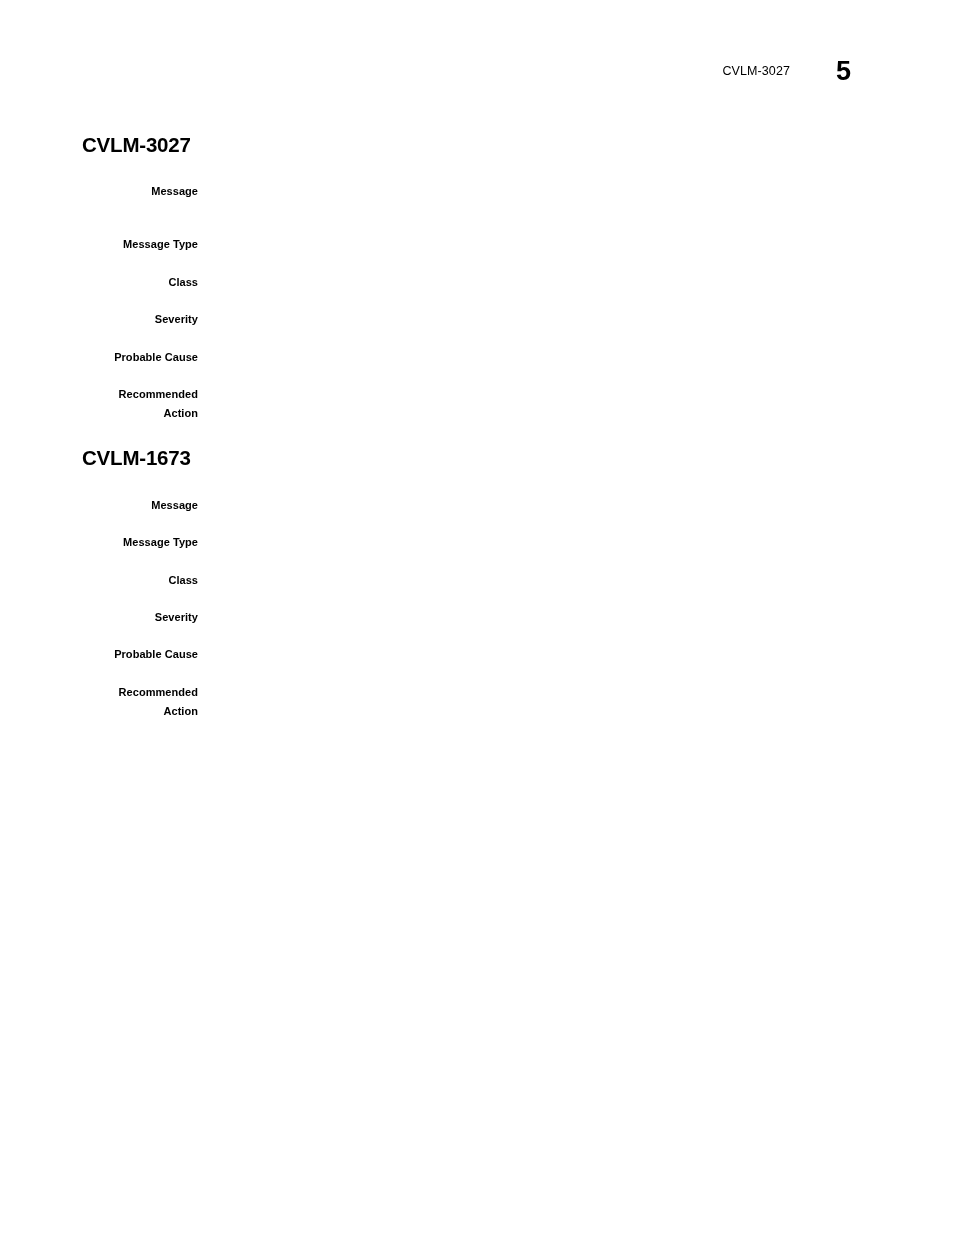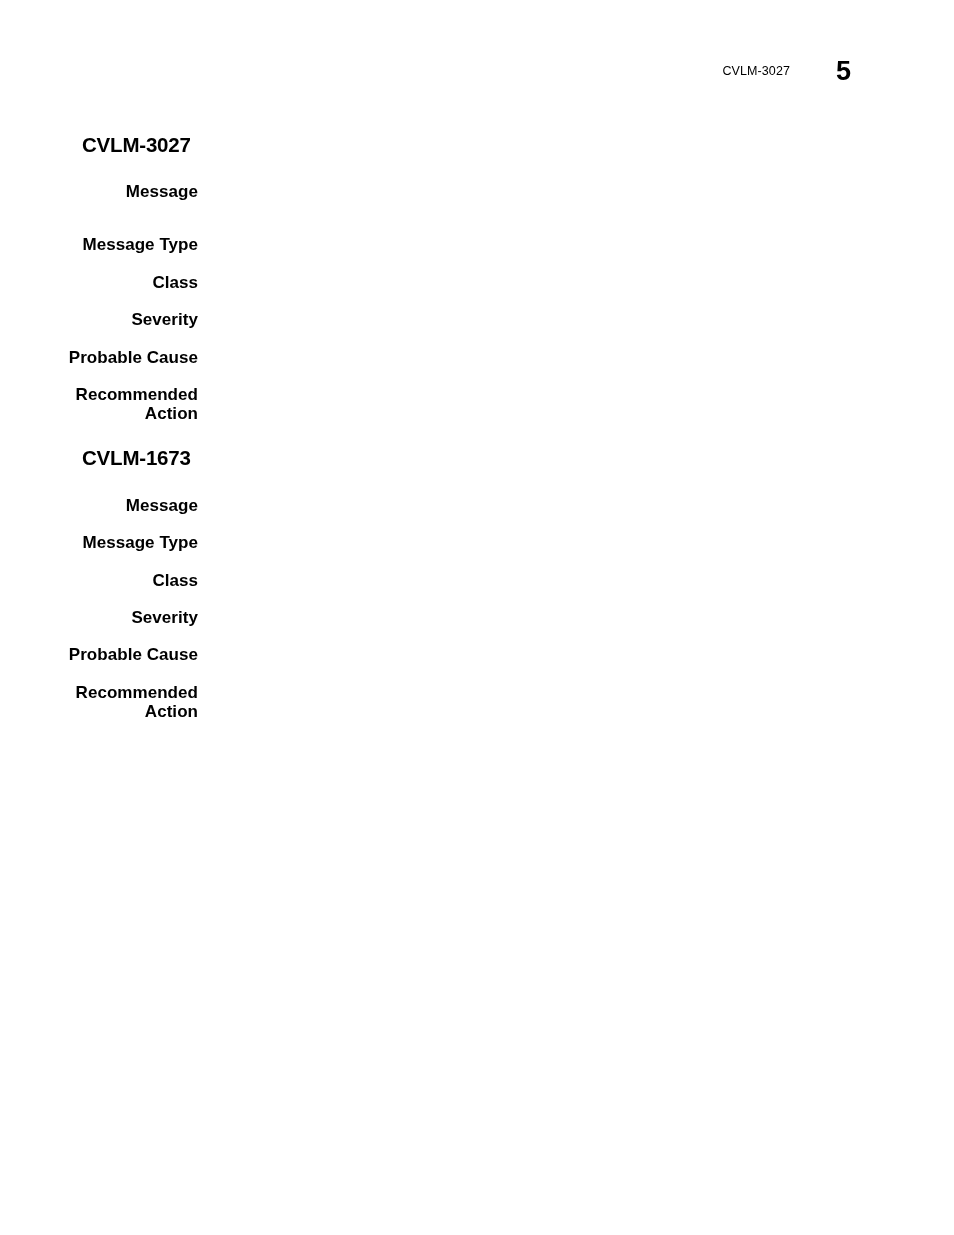--- a/index.html
+++ b/index.html
@@ -90,21 +90,21 @@
     left: 0;
     width: 954px;
   }
 
   .field-label {
     position: absolute;
     left: 0;
     top: 0;
     width: 198px;
     text-align: right;
-    font-size: 17px;
+    font-size: 11px;
     font-weight: 700;
     line-height: 19px;
     letter-spacing: 0.05px;
     color: #000000;
     white-space: pre-line;
   }
 
   .field-value {
     position: absolute;
     left: 222px;

